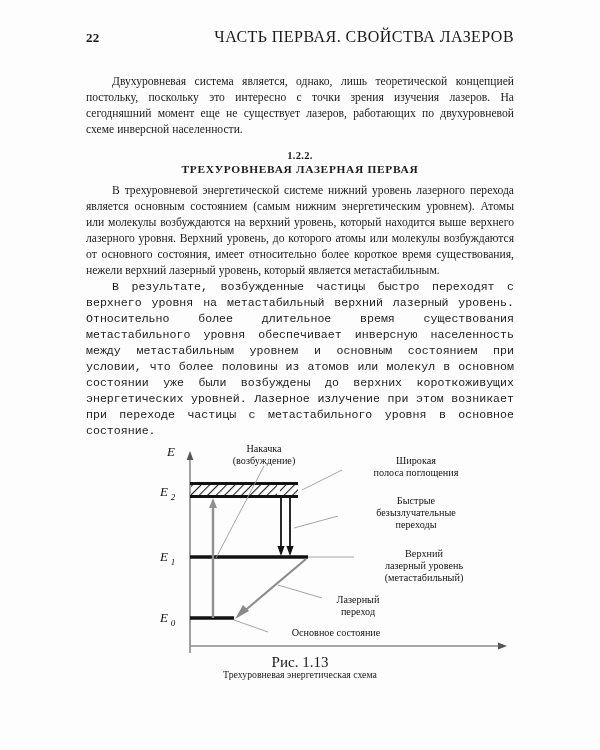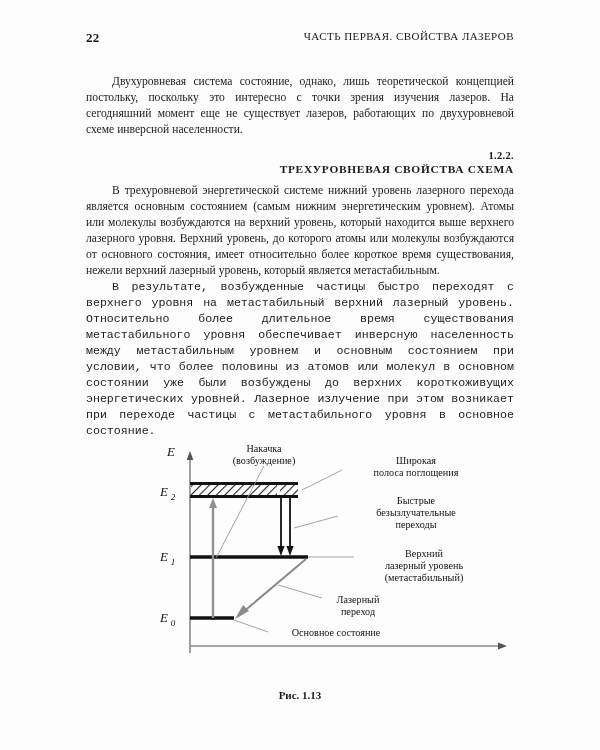--- a/index.html
+++ b/index.html
@@ -23,30 +23,30 @@
   }
 
   
   .runhead {
     position: absolute;
     top: 30px;
     left: 86px;
     right: 86px;
     height: 16px;
     display: flex;
-    align-items: flex-start;
+    align-items: flex-end;
     justify-content: space-between;
   }
   .folio {
     font-weight: bold;
     font-size: 13px;
     letter-spacing: 0.2px;
   }
   .runtitle {
-    font-size: 11px;
+    font-size: 16px;
     letter-spacing: 0.45px;
     white-space: nowrap;
   }
 
   
   .textblock {
     position: absolute;
     left: 86px;
     top: 74px;
     width: 428px;
@@ -59,21 +59,21 @@
     text-indent: 26px;
     text-justify: inter-word;
     hyphens: manual;
     word-spacing: 0.1px;
   }
   p.para + p.para { margin-top: 0; font-family: Liberation Mono, monospace; }
 
   
   .heading {
     margin: 12px 0 7px 0;
-    text-align: right;
+    text-align: center;
   }
   .heading .num {
     display: block;
     font-size: 10.5px;
     font-weight: bold;
     line-height: 12px;
     letter-spacing: 0.3px;
   }
   .heading .ttl {
     display: block;
@@ -95,24 +95,23 @@
 
   .fig-caption {
     position: absolute;
     left: 0;
     right: 0;
     top: 218px;
     text-align: center;
   }
   .fig-caption .capnum {
     display: block;
-    font-size: 11px;
-    font-weight: bold;
+    font-size: 15px;
+    font-weight: normal;
     line-height: 12px;
-    margin-top: 33px;
   }
   .fig-caption .captxt {
     display: block;
     font-size: 9.8px;
     line-height: 13px;
   }
 
   
   text { font-family: "Liberation Serif", "DejaVu Serif", serif; fill: #111; }
   .axlabel { font-size: 13px; font-style: italic; }
@@ -124,25 +123,25 @@
 
 <div class="page">
 
   <div class="runhead">
     <span class="folio">22</span>
     <span class="runtitle">ЧАСТЬ ПЕРВАЯ. СВОЙСТВА ЛАЗЕРОВ</span>
   </div>
 
   <div class="textblock">
 
-    <p class="para">Двухуровневая система состояние, однако, лишь теоретической концепцией постольку, поскольку это интересно с точки зрения изучения лазеров. На сегодняшний момент еще не существует лазеров, работающих по двухуровневой схеме инверсной населенности.</p>
+    <p class="para">Двухуровневая система является, однако, лишь теоретической концепцией постольку, поскольку это интересно с точки зрения изучения лазеров. На сегодняшний момент еще не существует лазеров, работающих по двухуровневой схеме инверсной населенности.</p>
 
     <div class="heading">
       <span class="num">1.2.2.</span>
-      <span class="ttl">ТРЕХУРОВНЕВАЯ СВОЙСТВА СХЕМА</span>
+      <span class="ttl">ТРЕХУРОВНЕВАЯ ЛАЗЕРНАЯ ПЕРВАЯ</span>
     </div>
 
     <p class="para">В трехуровневой энергетической системе нижний уровень лазерного перехода является основным состоянием (самым нижним энергетическим уровнем). Атомы или молекулы возбуждаются на верхний уровень, который находится выше верхнего лазерного уровня. Верхний уровень, до которого атомы или молекулы возбуждаются от основного состояния, имеет относительно более короткое время существования, нежели верхний лазерный уровень, который является метастабильным.</p>
     <p class="para">В результате, возбужденные частицы быстро переходят с верхнего уровня на метастабильный верхний лазерный уровень. Относительно более длительное время существования метастабильного уровня обеспечивает инверсную населенность между метастабильным уровнем и основным состоянием при условии, что более половины из атомов или молекул в основном состоянии уже были возбуждены до верхних короткоживущих энергетических уровней. Лазерное излучение при этом возникает при переходе частицы с метастабильного уровня в основное состояние.</p>
   </div>
 
   <div class="figure">
 
     <svg width="428" height="215" viewBox="0 0 428 215">
 
@@ -245,16 +244,17 @@
       <g>
         <text class="calloutlabel" x="250" y="198" text-anchor="middle">Основное состояние</text>
       </g>
 
       <text class="axlabel" x="85" y="18" text-anchor="middle">E</text>
       <text class="axlabel" x="418" y="226" text-anchor="middle">N</text>
     </svg>
 
     <div class="fig-caption">
       <span class="capnum">Рис. 1.13</span>
+      <span class="captxt">Трехуровневая энергетическая схема</span>
     </div>
   </div>
 
 </div>
 
 </body></html>

